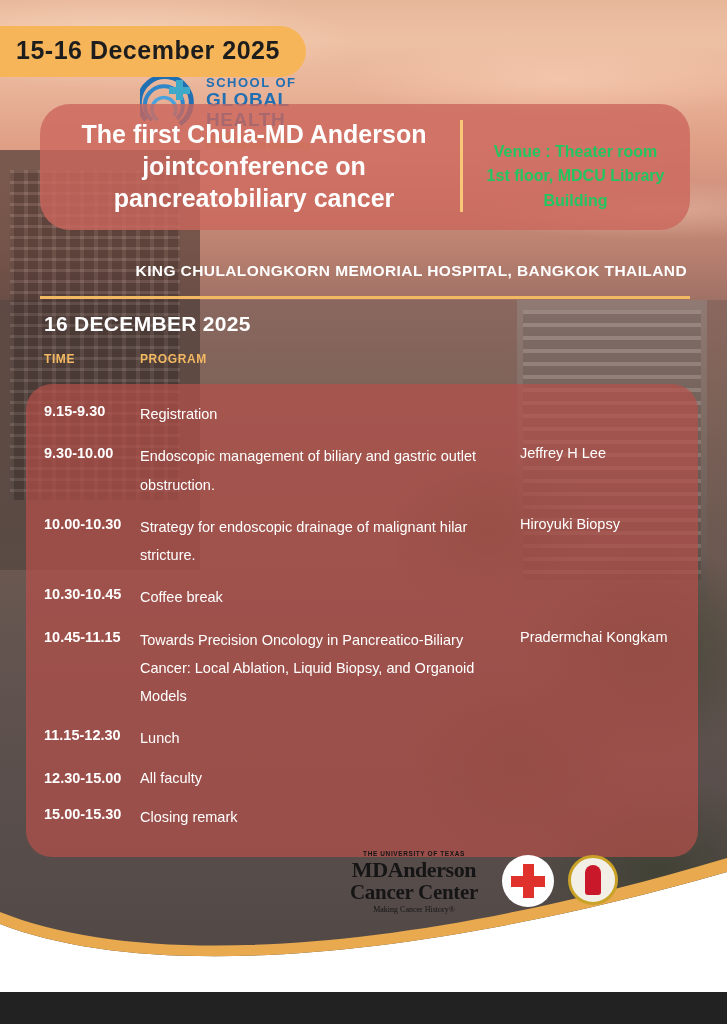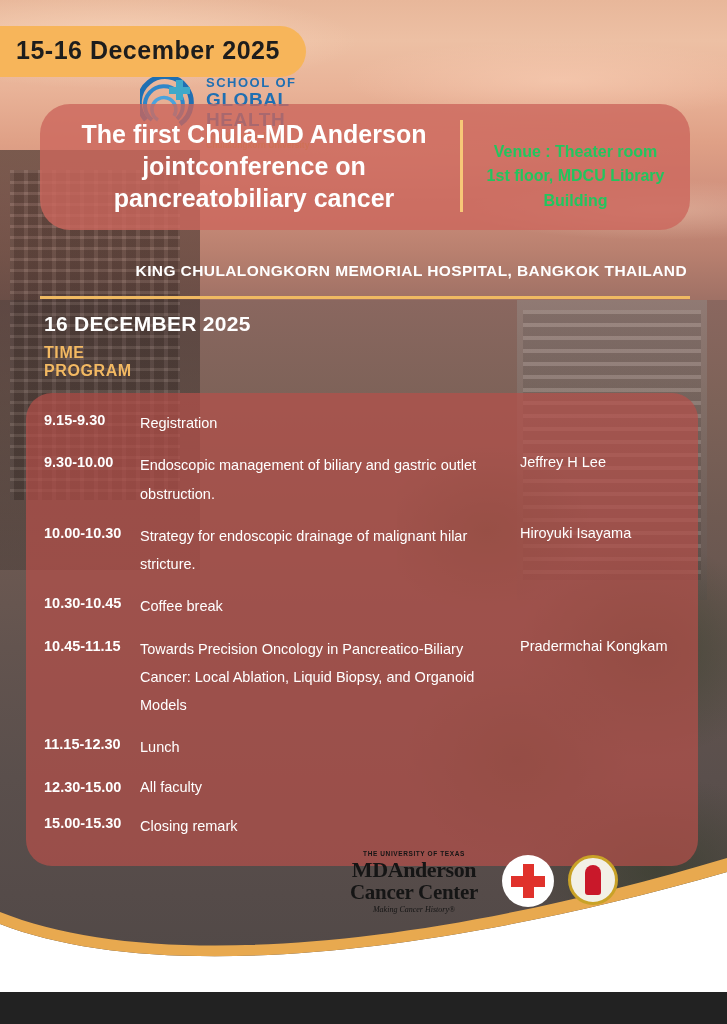--- a/index.html
+++ b/index.html
@@ -206,38 +206,37 @@
     color: #ffffff;
     font-size: 21px;
     font-weight: bold;
     letter-spacing: 0.3px;
   }
 
   
   .col-headings {
     position: absolute;
     left: 44px;
-    top: 344px;
+    top: 352px;
     width: 620px;
     z-index: 5;
     display: flex;
     color: #f3b962;
-    font-size: 16px;
+    font-size: 12px;
     font-weight: bold;
     letter-spacing: 0.6px;
-    flex-direction: column;
   }
   .col-headings .h-time { width: 96px; }
   .col-headings .h-program { flex: 1; }
 
   
   .schedule-panel {
     position: absolute;
     left: 26px;
-    top: 393px;
+    top: 384px;
     width: 672px;
     z-index: 5;
     background: rgba(183, 80, 74, 0.70);
     border-radius: 26px;
     padding: 16px 0 26px 0;
     box-sizing: border-box;
   }
   .row {
     display: flex;
     align-items: flex-start;
@@ -302,21 +301,20 @@
   }
   .logo-mda .l3 {
     font-family: "Liberation Serif", serif;
     font-size: 21px;
     font-weight: bold;
     letter-spacing: -0.3px;
   }
   .logo-mda .l4 {
     font-family: "Liberation Serif", serif;
     font-size: 8px;
-    font-style: italic;
     margin-top: 3px;
   }
   .logo-cross {
     width: 52px;
     height: 52px;
     border-radius: 50%;
     background: #ffffff;
     position: relative;
     margin-top: 10px;
     flex: 0 0 52px;
@@ -440,21 +438,21 @@
         <div class="cell-speaker"></div>
       </div>
       <div class="row">
         <div class="cell-time">9.30-10.00</div>
         <div class="cell-program">Endoscopic management of biliary and gastric outlet obstruction.</div>
         <div class="cell-speaker">Jeffrey H Lee</div>
       </div>
       <div class="row">
         <div class="cell-time">10.00-10.30</div>
         <div class="cell-program">Strategy for endoscopic drainage of malignant hilar stricture.</div>
-        <div class="cell-speaker">Hiroyuki Isayama</div>
+        <div class="cell-speaker">Hiroyuki Biopsy</div>
       </div>
       <div class="row">
         <div class="cell-time">10.30-10.45</div>
         <div class="cell-program">Coffee break</div>
         <div class="cell-speaker"></div>
       </div>
       <div class="row">
         <div class="cell-time">10.45-11.15</div>
         <div class="cell-program">Towards Precision Oncology in Pancreatico-Biliary Cancer: Local Ablation, Liquid Biopsy, and Organoid Models</div>
         <div class="cell-speaker">Pradermchai Kongkam</div>

